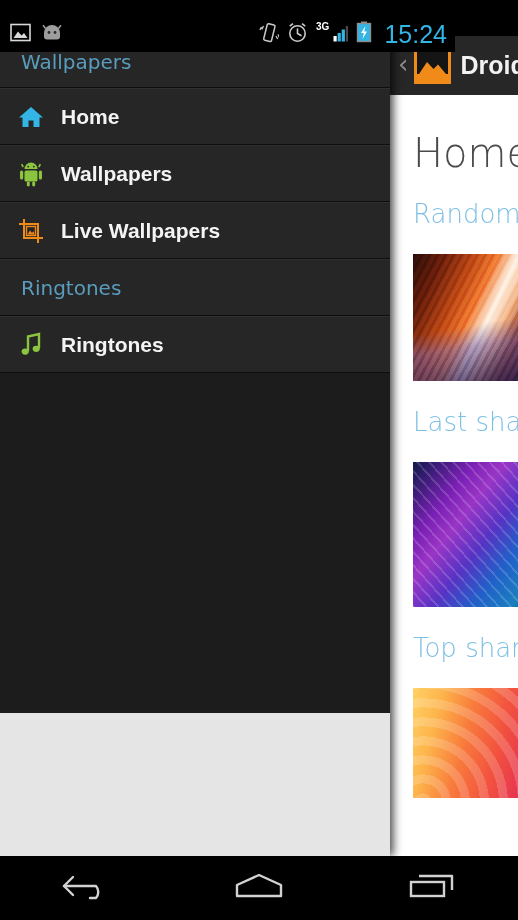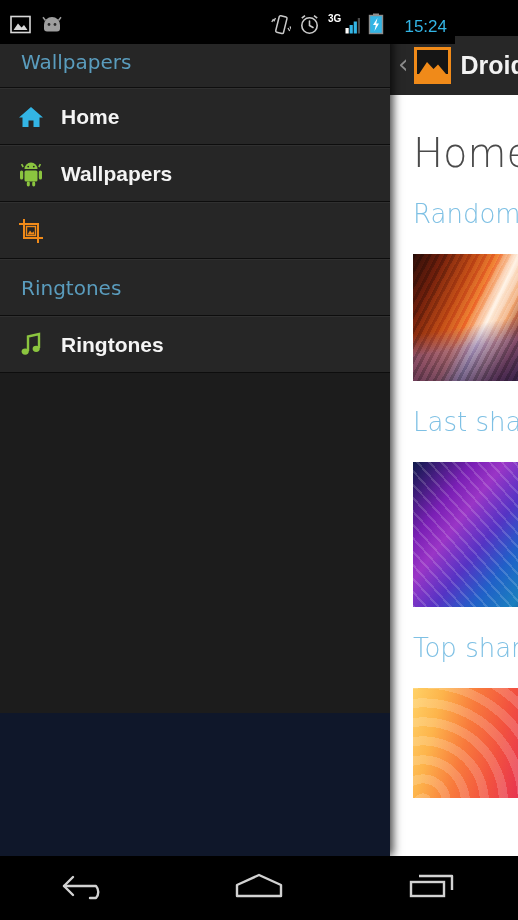--- a/index.html
+++ b/index.html
@@ -18,21 +18,21 @@
     position: relative;
     width: 518px;
     height: 920px;
     background: #000;
     overflow: hidden;
   }
 
   
   #status-bar {
     position: absolute;
-    top: 8px; left: 0;
+    top: 16px; left: 0;
     width: 455px;
     height: 36px;
     background: #000000;
     display: flex;
     align-items: center;
     box-sizing: border-box;
     padding: 0 8px 0 10px;
     z-index: 50;
   }
   #status-left {
@@ -42,24 +42,24 @@
   }
   #status-right {
     margin-left: auto;
     display: flex;
     align-items: center;
     gap: 8px;
   }
   .st-icon { display: block; }
   #status-clock {
     color: #33b5e5;
-    font-size: 17px;
+    font-size: 25px;
     letter-spacing: 0px;
     line-height: 1;
-    margin-left: 12px;
+    margin-left: 4px;
     font-weight: 400;
   }
 
   
   #content-pane {
     position: absolute;
     top: 36px; left: 0;
     width: 518px;
     height: 820px;
     background: #1f1f1f;
@@ -175,21 +175,21 @@
       linear-gradient(105deg, #ffd166 0%, #fdb44b 16%, #f87a3c 34%, #f2523f 52%,
                       #e8364f 68%, #d8315f 82%, #56305e 96%, #3a2a52 100%);
   }
 
   
   #drawer {
     position: absolute;
     top: 36px; left: 0;
     width: 390px;
     height: 820px;
-    background: #0f172a;
+    background: #e5e5e5;
     z-index: 20;
     box-shadow: 3px 0 9px rgba(0,0,0,.75);
   }
   #drawer-header {
     height: 52px;
     display: flex;
     align-items: center;
     padding-left: 21px;
     box-sizing: border-box;
     background: #262626;
@@ -393,20 +393,21 @@
 
     <div class="drawer-item">
       <span class="di-icon">
         <svg width="26" height="26" viewBox="0 0 26 26">
           <path d="M6 1 V20 H25" stroke="#f08a19" stroke-width="2" fill="none"></path>
           <path d="M1 6 H20 V25" stroke="#f08a19" stroke-width="2" fill="none"></path>
           <rect x="8.5" y="8.5" width="9" height="9" fill="none" stroke="#f08a19" stroke-width="1.4"></rect>
           <path d="M9.5 16.5 L12 12.5 L14 15 L15.5 13.2 L16.5 16.5 Z" fill="#f08a19"></path>
         </svg>
       </span>
+      <span class="di-label">Live Wallpapers</span>
     </div>
 
     <div class="drawer-subheader">
       <span class="drawer-section-title">Ringtones</span>
     </div>
 
 
     <div class="drawer-item">
       <span class="di-icon">
         <svg width="24" height="26" viewBox="0 0 24 26">

